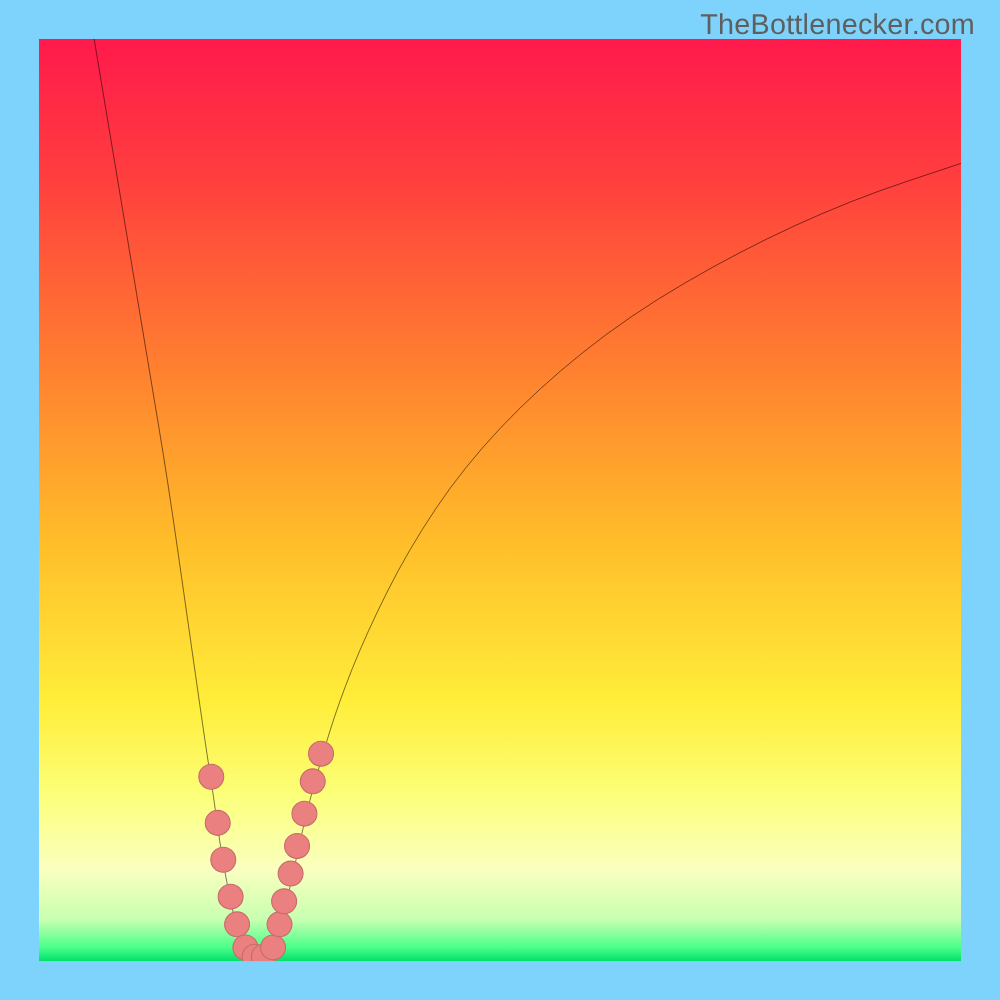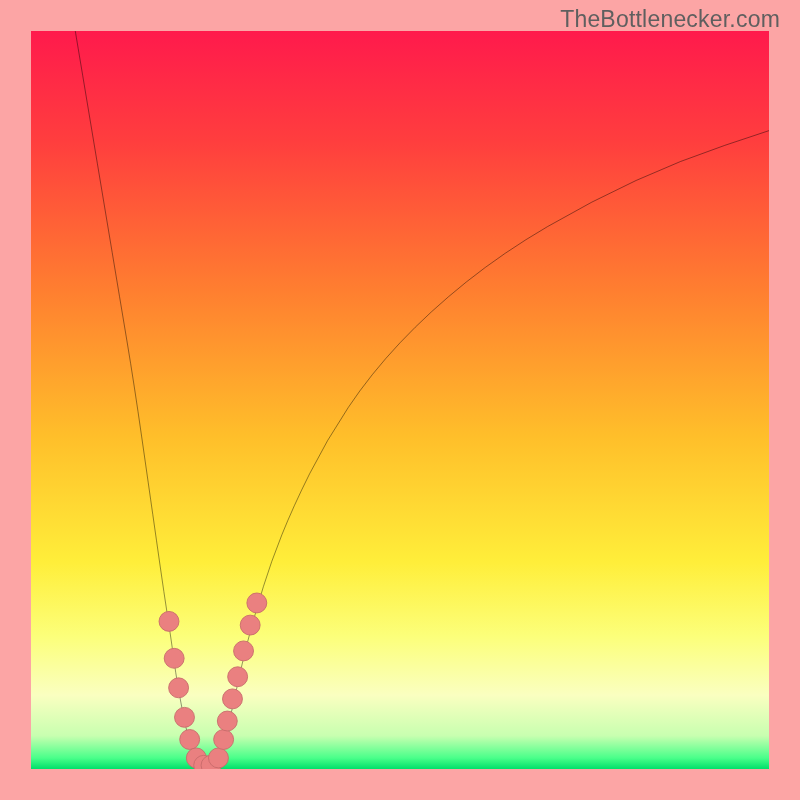--- a/index.html
+++ b/index.html
@@ -8,21 +8,21 @@
     width: 800px;
     height: 800px;
     overflow: hidden;
     background: #000;
     font-family: Arial, Helvetica, sans-serif;
   }
   .frame {
     position: absolute;
     width: 800px;
     height: 800px;
-    background: #fca5a5;
+    background: #7dd3fc;
   }
   .plot-area {
     position: absolute;
     left: 31px;
     top: 31px;
     width: 738px;
     height: 738px;
     overflow: hidden;
   }
   .gradient {

